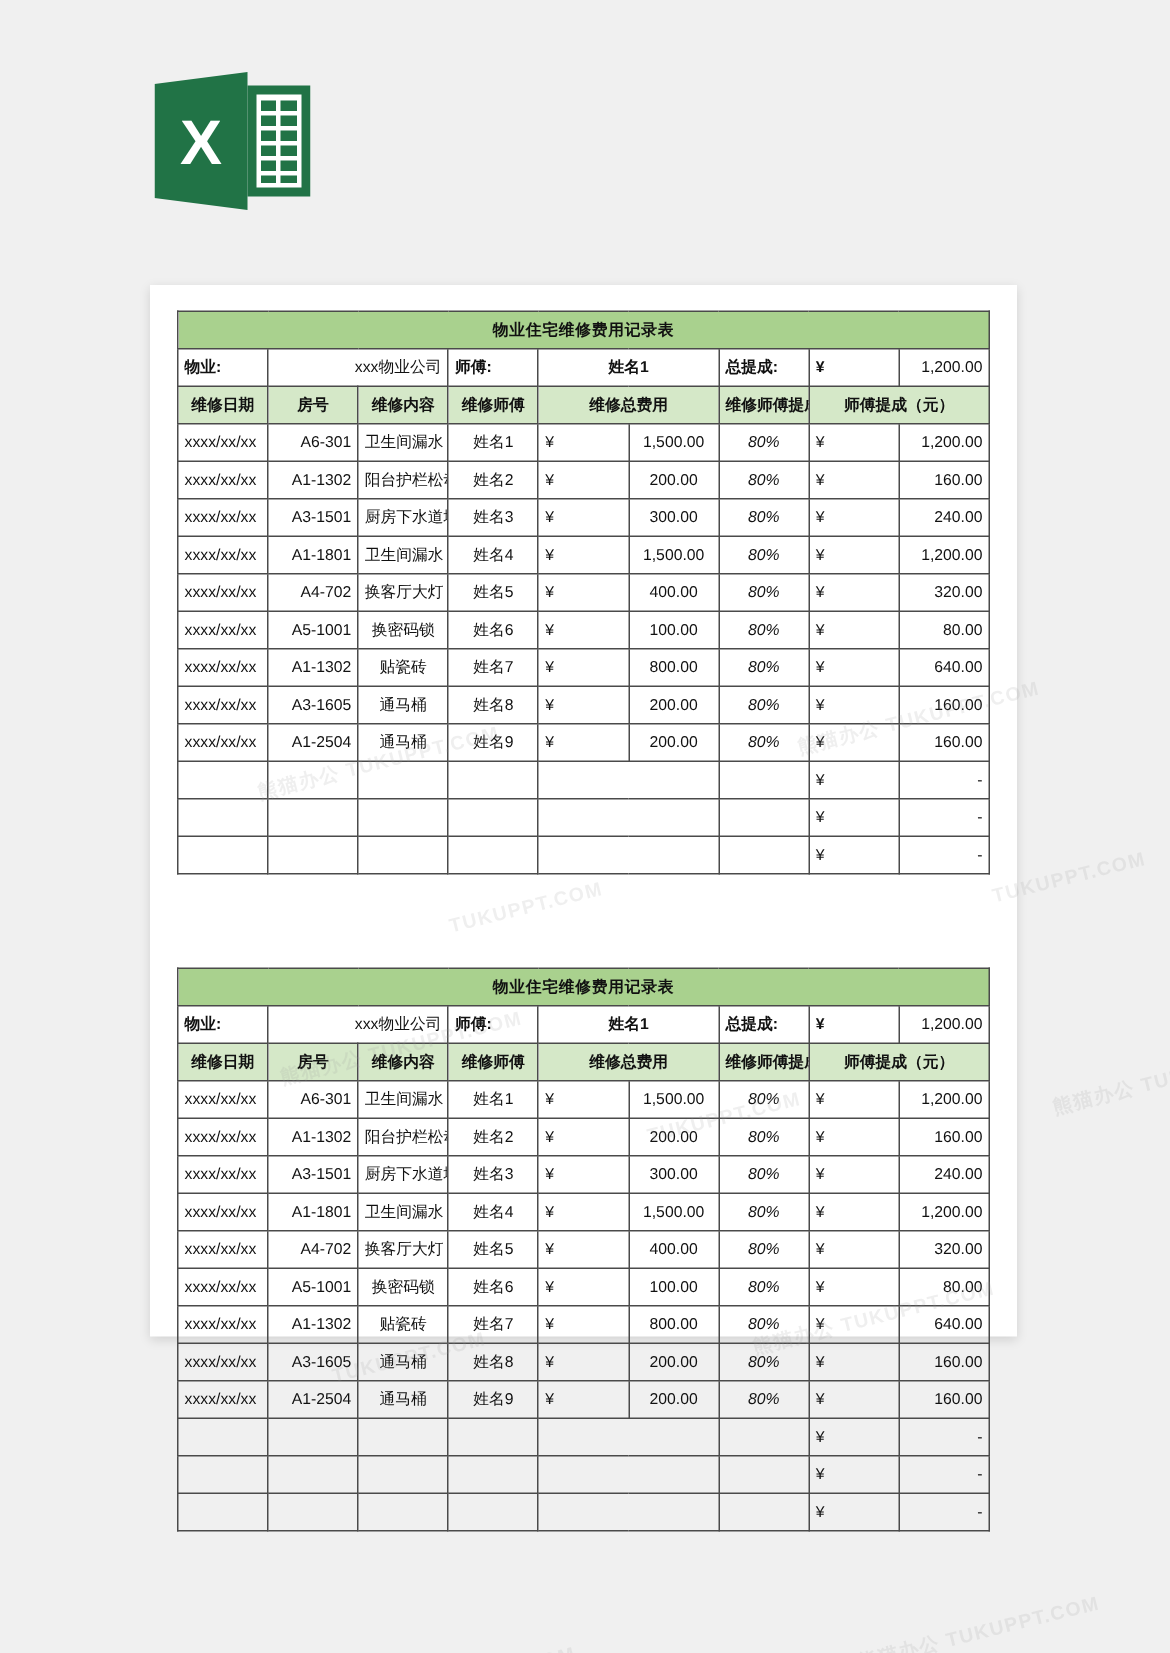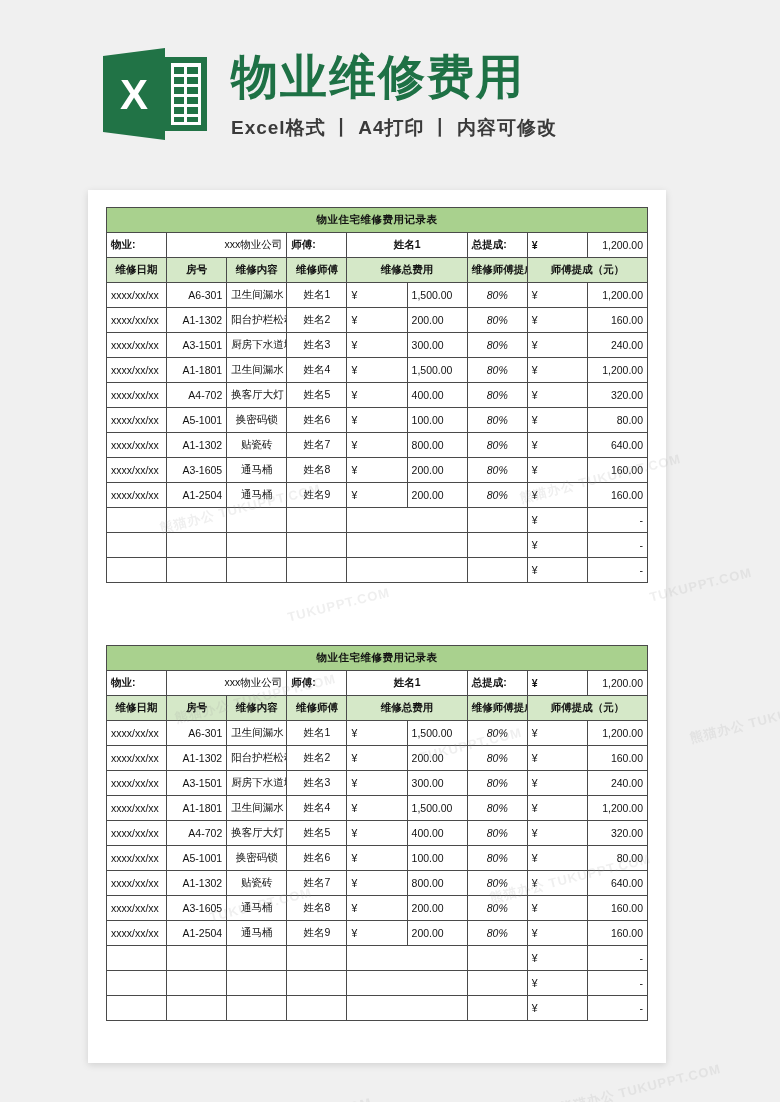--- a/index.html
+++ b/index.html
@@ -26,22 +26,22 @@
     font-size:47px; font-weight:bold; color:#1e7145;
     letter-spacing:2px; line-height:1.05; white-space:nowrap;
   }
   .banner-sub {
     margin-top:14px; font-size:19px; font-weight:bold; color:#3a3a3a;
     letter-spacing:1px; white-space:nowrap;
   }
 
   
   .sheet {
-    position:absolute; left:88px; top:190px;
-    width:578px; height:873px;
+    position:absolute; left:100px; top:190px;
+    width:578px; height:701px;
     background:#ffffff;
     box-shadow:0 2px 7px rgba(0,0,0,0.13);
   }
 
   
   .tbl-wrap { position:absolute; left:18px; width:542px; }
   .tbl-wrap.first { top:17px; }
   .tbl-wrap.second { top:455px; }
 
   table.sheet-table {
@@ -74,21 +74,21 @@
     font-size:9.5px; font-weight:bold;
     text-align:center; height:25px;
   }
   
   td.c-date   { text-align:left; font-size:10px; }
   td.c-room   { text-align:right; font-size:10px; }
   td.c-item   { text-align:center; font-size:10.5px; }
   td.c-worker { text-align:center; font-size:10.5px; }
   td.c-pct    { text-align:center; font-size:10px;font-style:italic; }
   td.c-fee-y  { text-align:left;  font-size:10px; padding-left:5px; }
-  td.c-fee-v  { text-align:left; font-size:10px; padding-right:5px; }
+  td.c-fee-v  { text-align:center; font-size:10px; padding-right:5px; }
   td.c-com-y  { text-align:left;  font-size:10px; padding-left:5px; }
   td.c-com-v  { text-align:right; font-size:10px; padding-right:7px; }
   td.dash     { text-align:right; font-size:10px; padding-right:9px; }
 
   
   .wm {
     position:absolute; color:rgba(155,155,155,0.16);
     font-size:13px; font-weight:bold; pointer-events:none;
     white-space:nowrap; letter-spacing:1px;
     transform:rotate(-14deg); transform-origin:left top;
@@ -114,24 +114,20 @@
           <rect x="84" y="39" width="11" height="7" fill="#217346"></rect>
           <rect x="71" y="49" width="10" height="7" fill="#217346"></rect>
           <rect x="84" y="49" width="11" height="7" fill="#217346"></rect>
           <rect x="71" y="59" width="10" height="7" fill="#217346"></rect>
           <rect x="84" y="59" width="11" height="7" fill="#217346"></rect>
           <rect x="71" y="69" width="10" height="5" fill="#217346"></rect>
           <rect x="84" y="69" width="11" height="5" fill="#217346"></rect>
           <text x="31" y="61" font-family="Liberation Sans, sans-serif" font-size="42" font-weight="bold" fill="#ffffff" text-anchor="middle">X</text>
         </svg>
       </div>
-      <div class="banner-text">
-        <div class="banner-title">物业维修费用</div>
-        <div class="banner-sub">Excel格式 丨 A4打印 丨 内容可修改</div>
-      </div>
     </div>
   </div>
 
   <div class="sheet">
 
     <div class="tbl-wrap first">
       <table class="sheet-table">
         <tbody>
             <tr>
               <td class="title-cell" colspan="9">物业住宅维修费用记录表</td>

